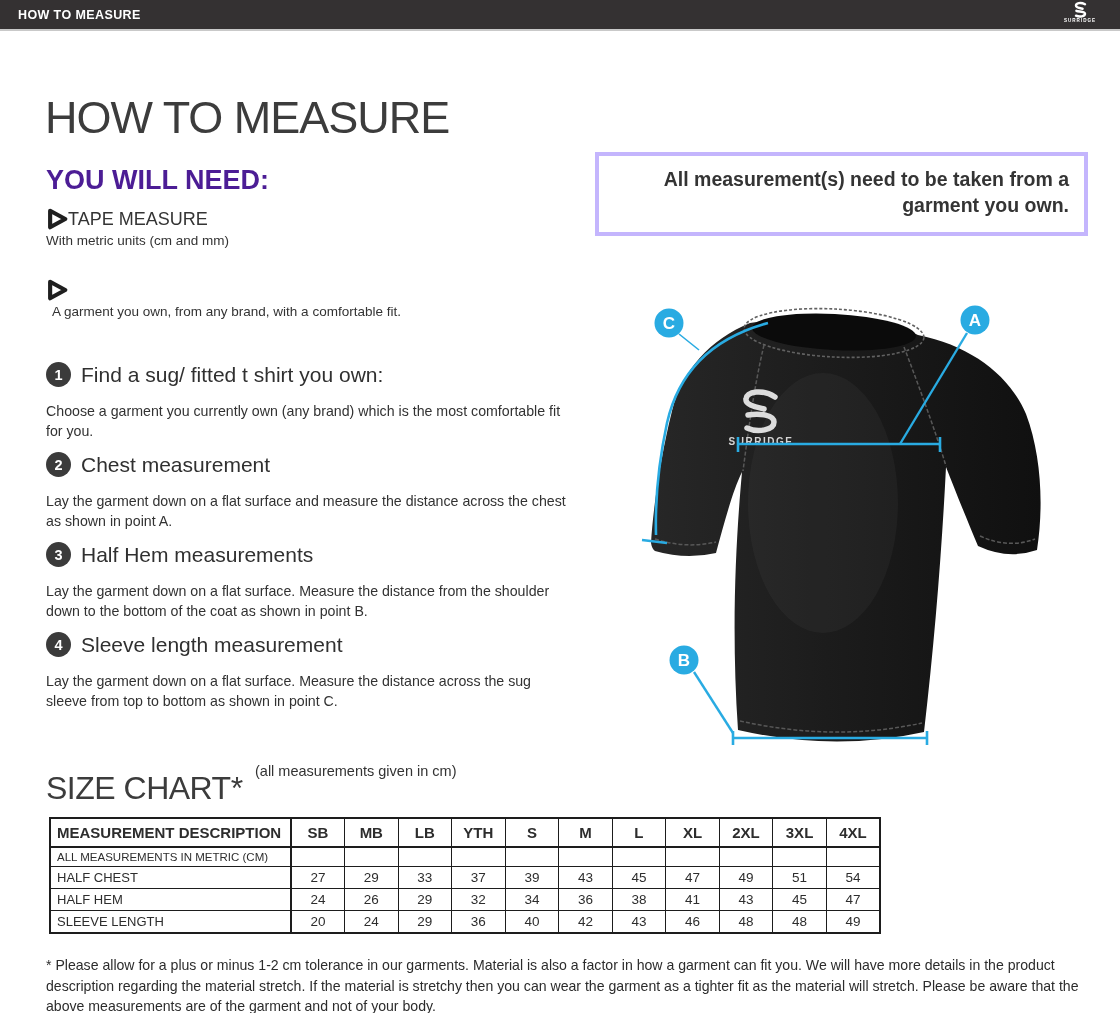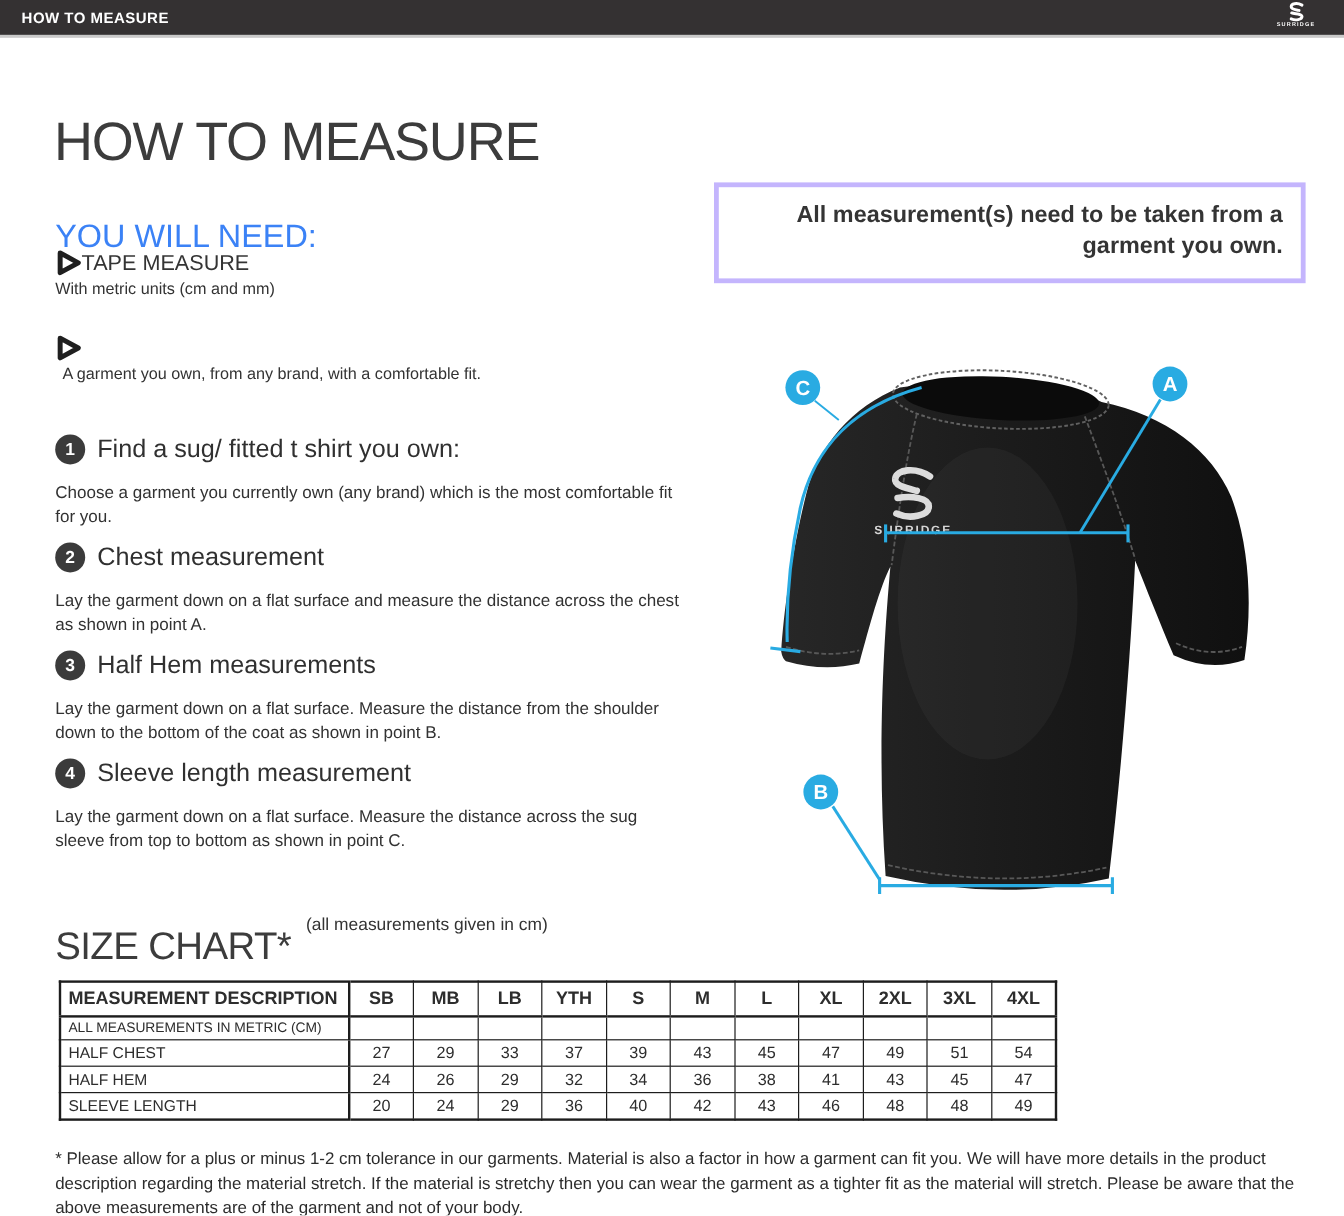--- a/index.html
+++ b/index.html
@@ -9,21 +9,21 @@
   
   .topbar{position:absolute;left:0;top:0;width:1120px;height:29px;background:#343132;
           border-bottom:2px solid #c9c9c9;display:flex;align-items:center;}
   .topbar-title{color:#ffffff;font-size:12.5px;font-weight:700;letter-spacing:.4px;margin-left:18px;}
   .topbar-brand{position:absolute;right:10px;top:1px;display:flex;flex-direction:column;align-items:center;width:60px;}
   .topbar-brand svg{display:block;}
   .topbar-brand-name{color:#ffffff;font-size:4.6px;font-weight:700;letter-spacing:1px;margin-top:-1px;}
 
   
   .h1{position:absolute;left:45px;top:62px;font-size:45px;font-weight:400;letter-spacing:-1px;color:#3c3c3c;}
-  .h2-need{position:absolute;left:46px;top:160px;font-size:27px;font-weight:400;color:#3b82f6;}
+  .h2-need{position:absolute;left:46px;top:143px;font-size:27px;font-weight:700;color:#4c1d95;}
 
   
   .need-item{position:absolute;left:46px;}
   .need-item .row{display:flex;align-items:center;gap:0;}
   .need-label{font-size:18px;color:#343434;}
   .need-label.small{font-size:18.5px;}
   .need-desc{font-size:13.5px;color:#333;margin-top:3px;}
   .tri-icon{width:22px;height:22px;flex:0 0 auto;}
 
   

